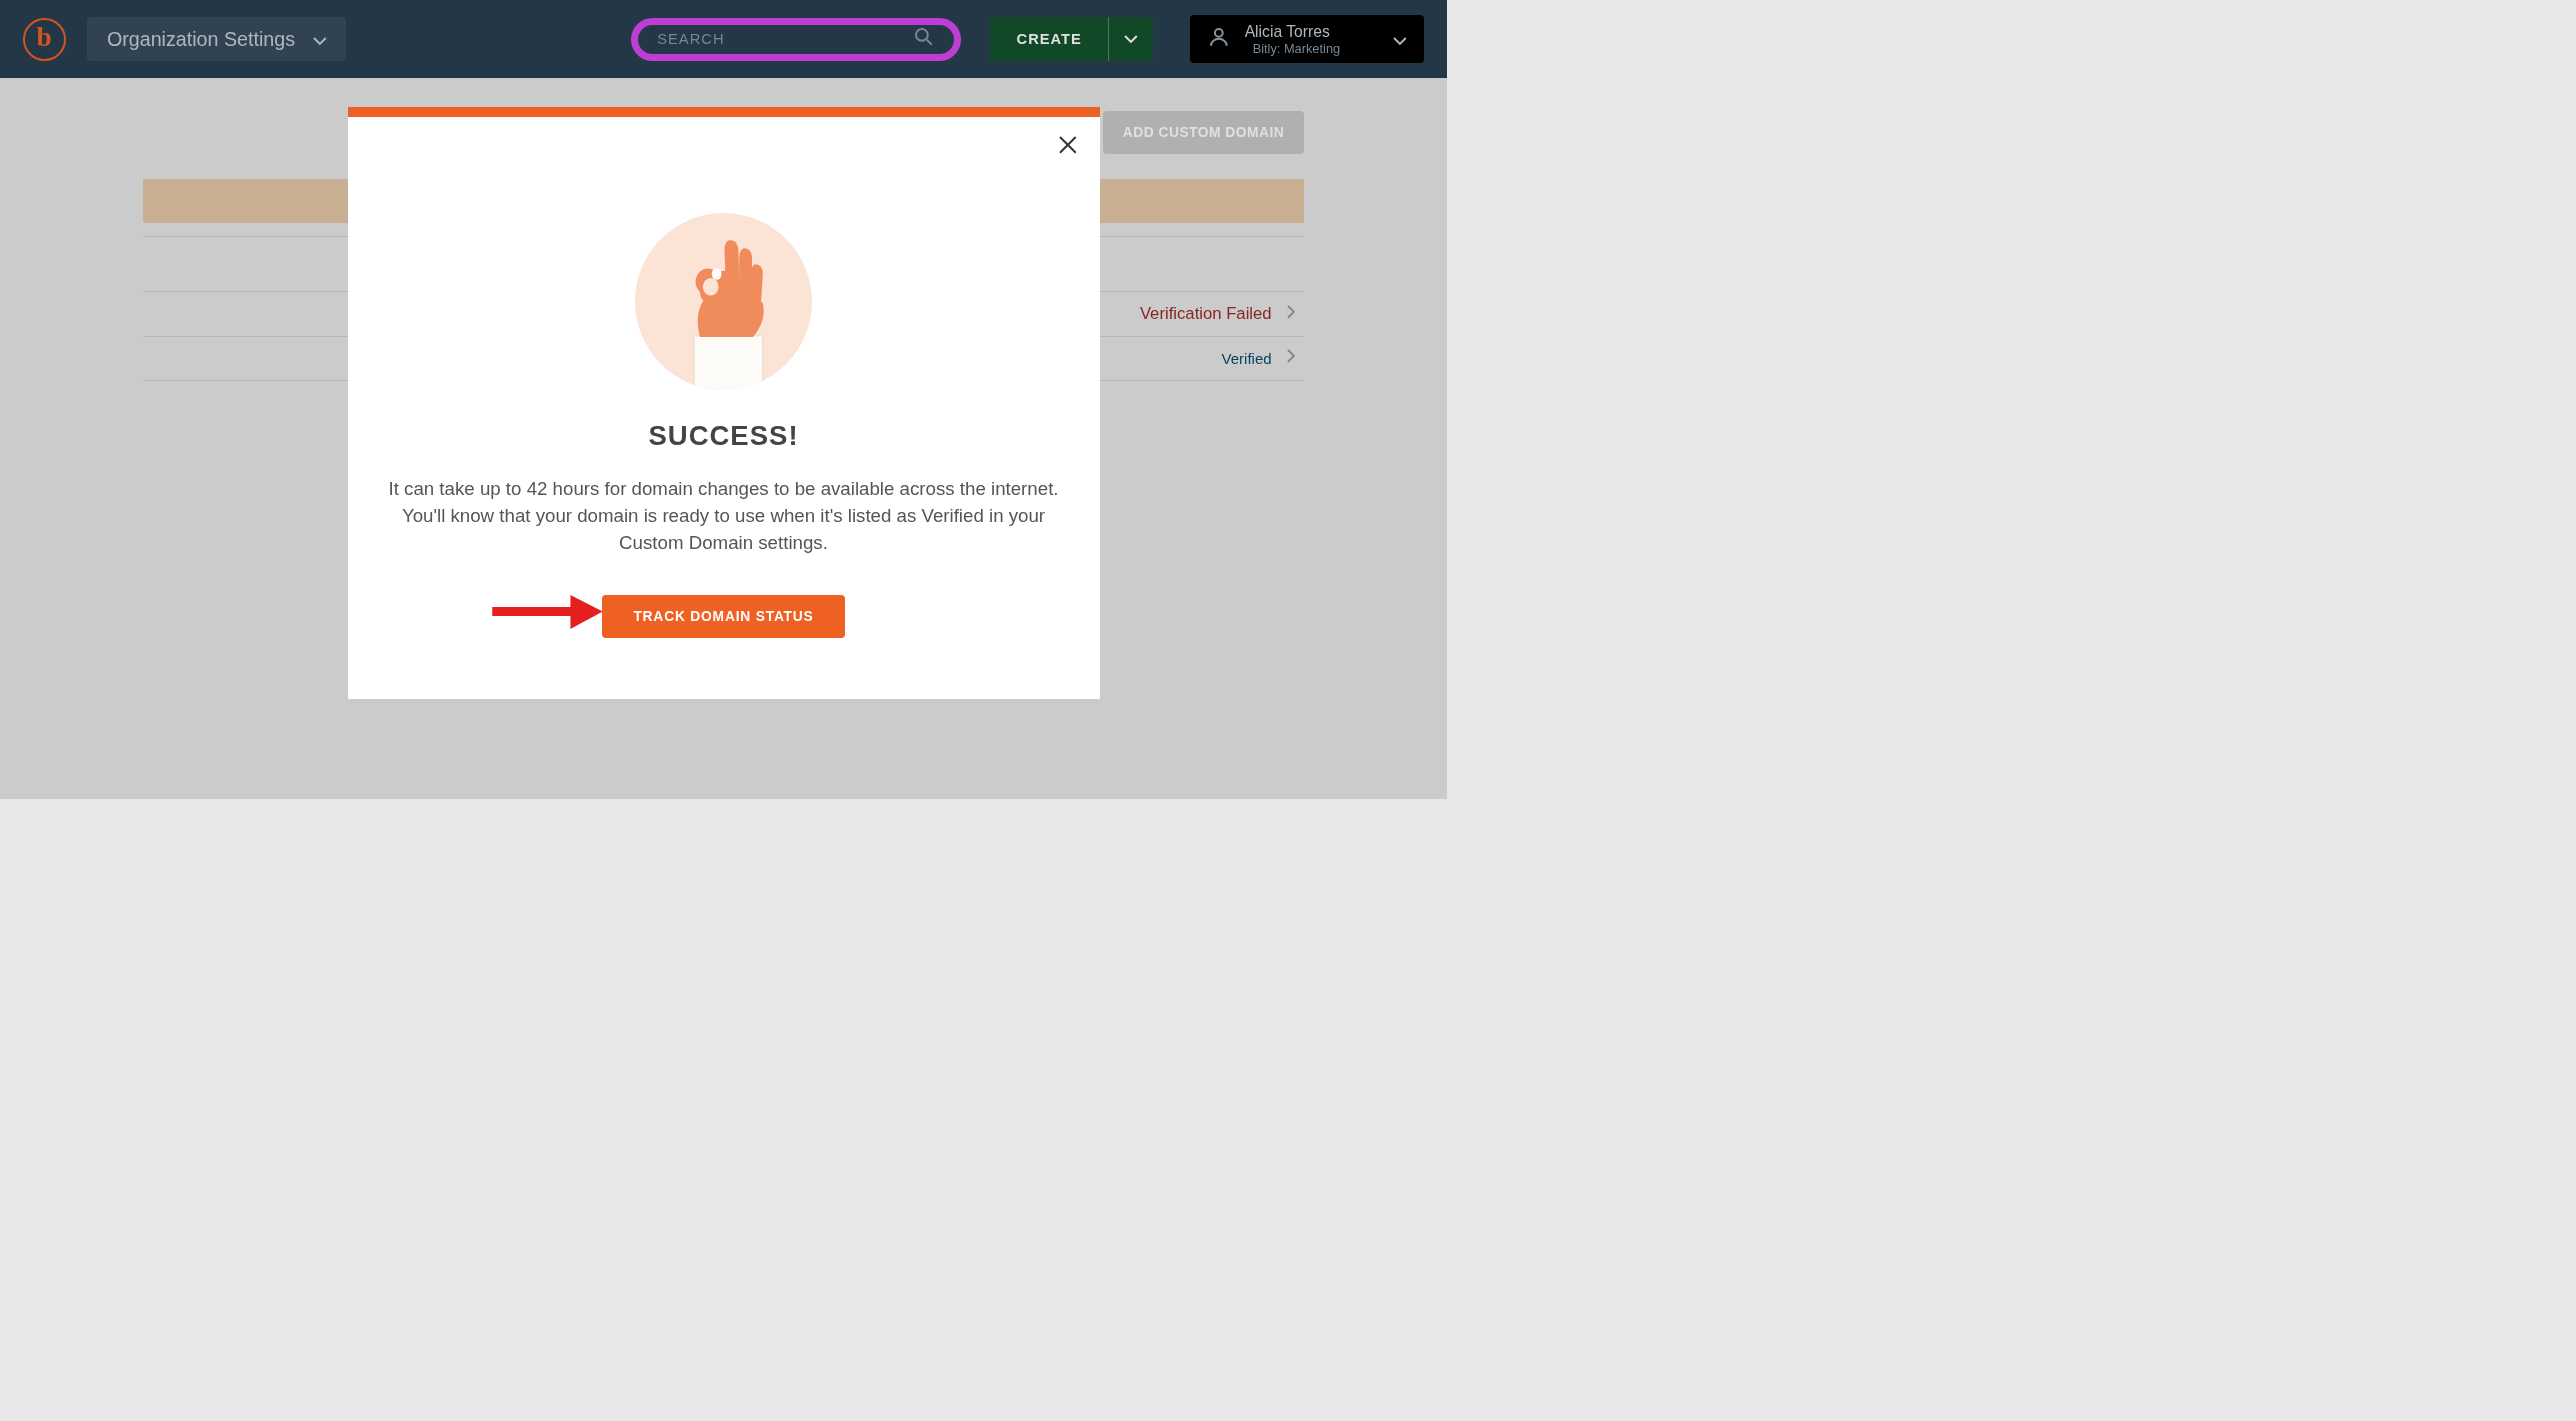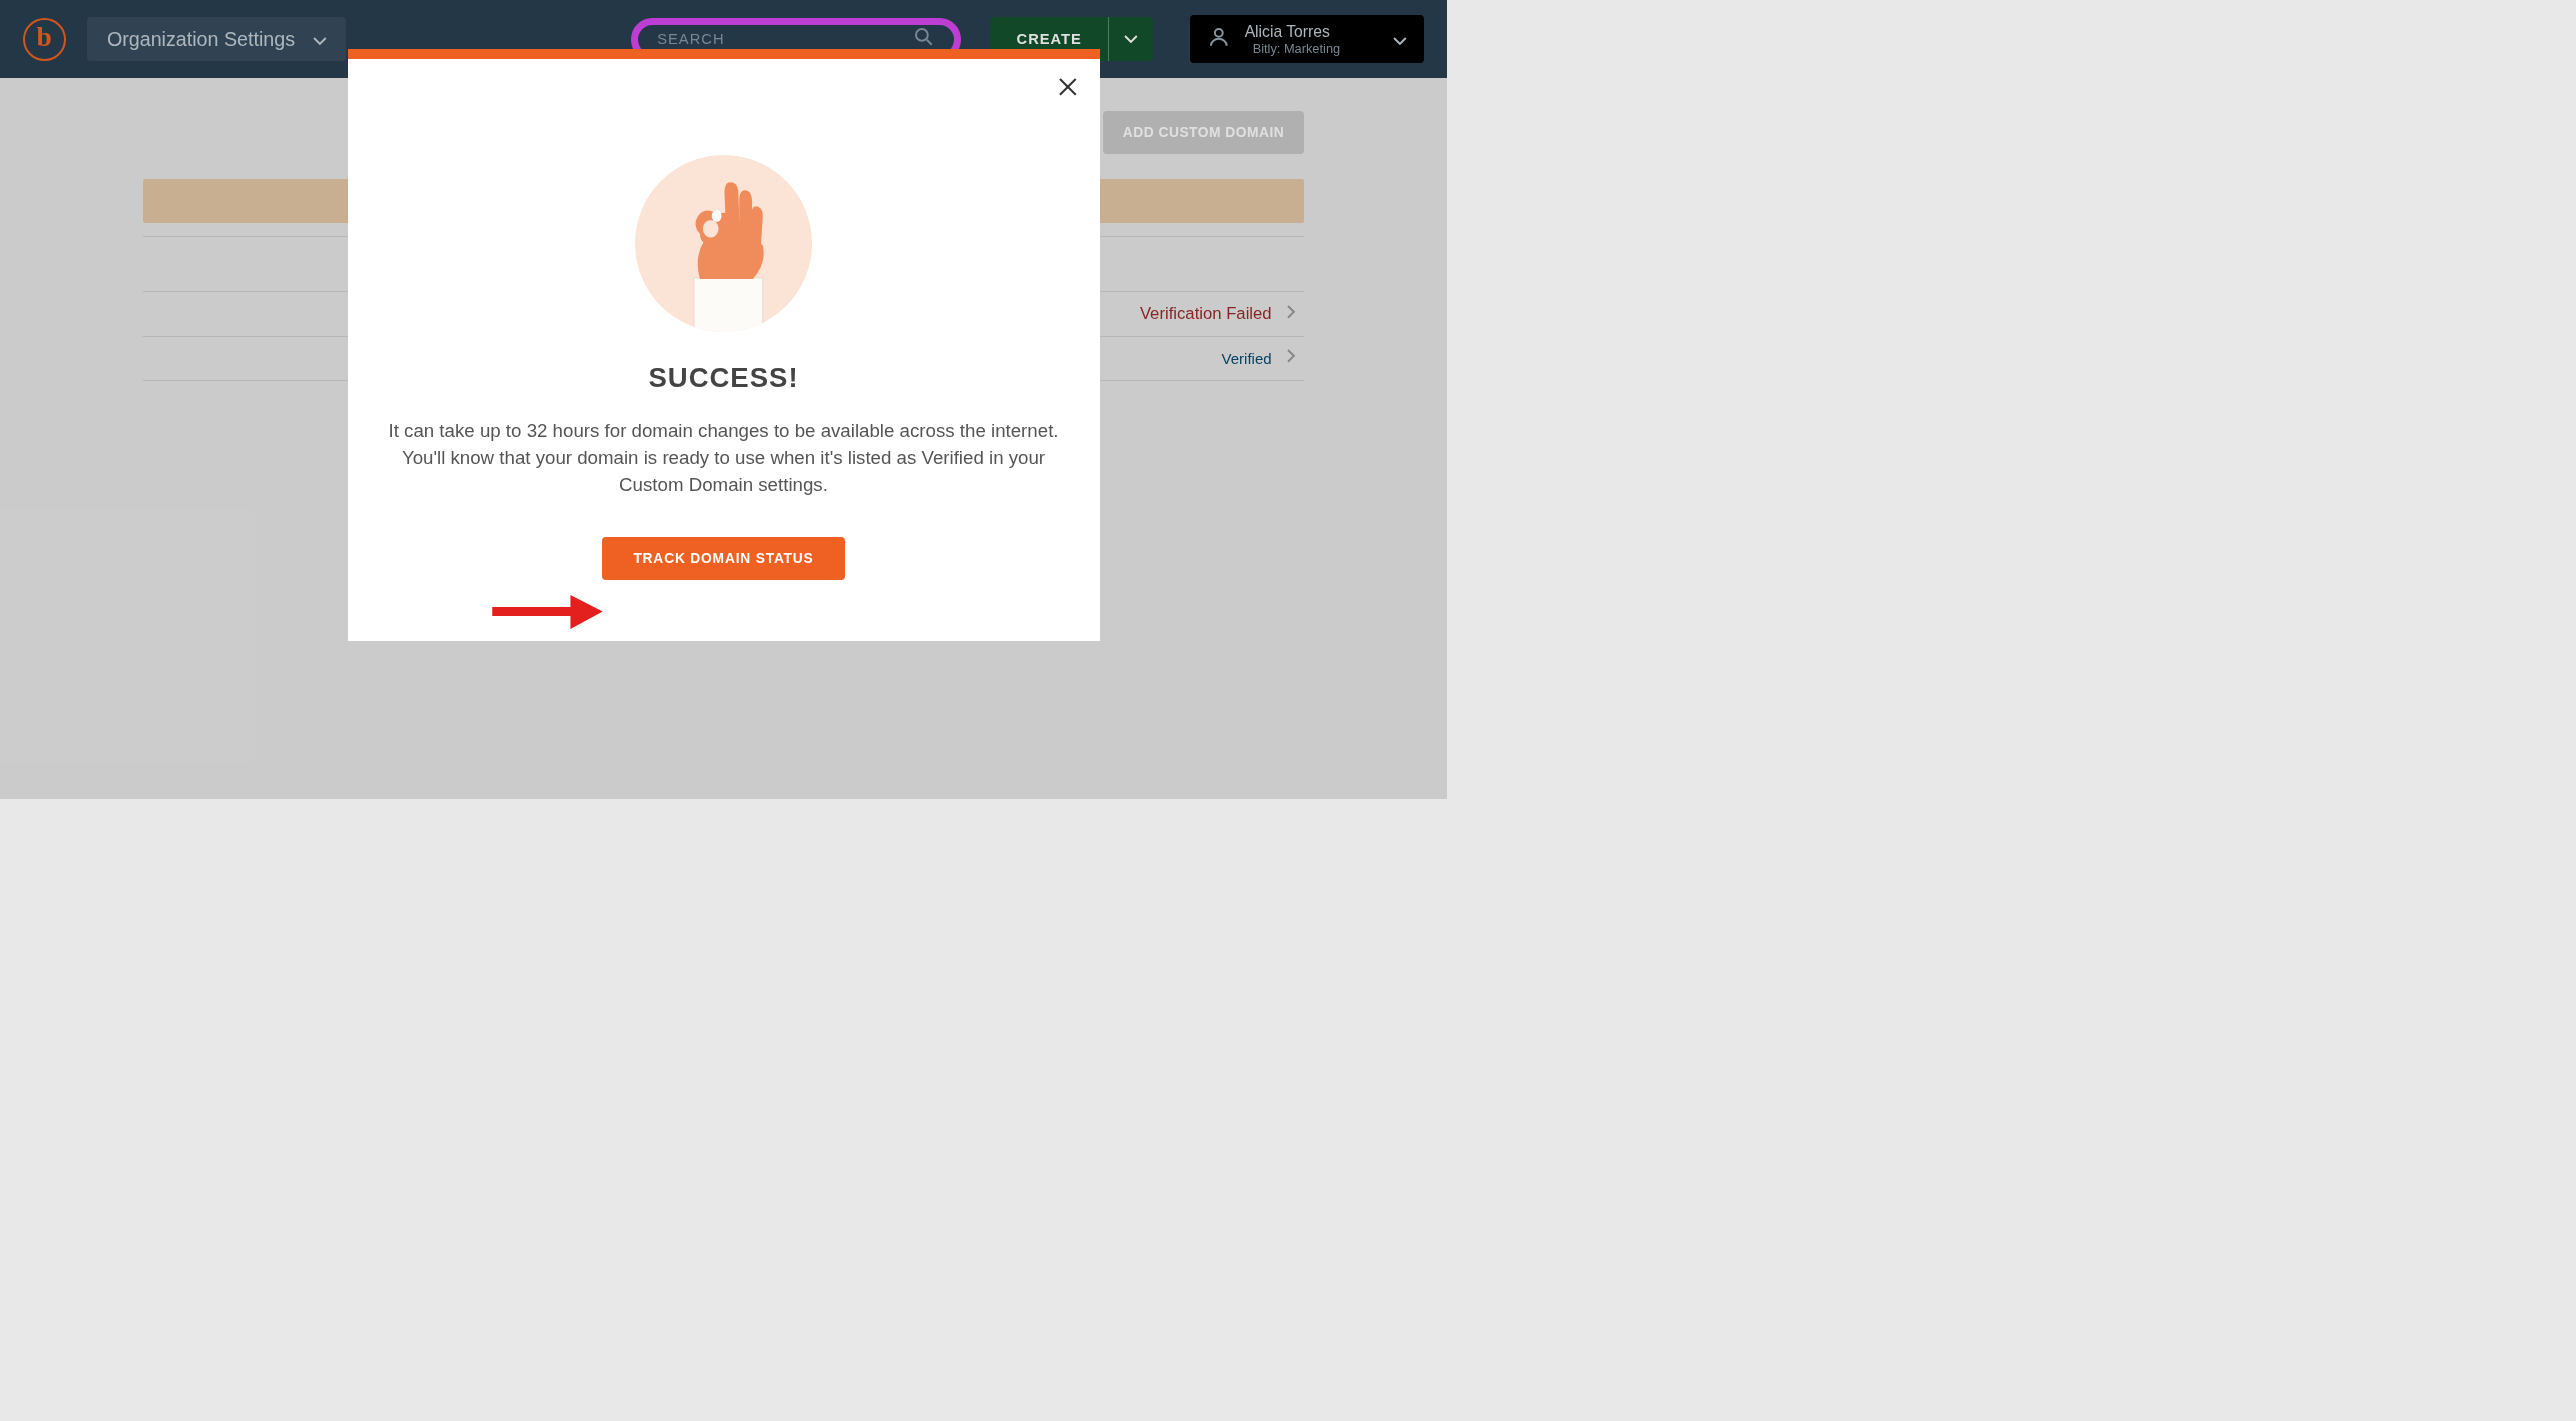--- a/index.html
+++ b/index.html
@@ -37,21 +37,21 @@
     .main-header { display: flex; justify-content: flex-end; margin-bottom: 25.6px; }
     .add-btn { background: #c9c9c9; color: #fff; padding: 13.8px 19.7px; font-size: 13.8px; font-weight: 600; letter-spacing: 0.5px; border-radius: 3.9px; cursor: pointer; }
     .banner { background: #e4c8a7; height: 44px; border-radius: 2px; margin-bottom: 12.8px; }
     .divider { border-top: 1px solid #d0d0d0; }
     .domain-row { display: flex; justify-content: flex-end; align-items: center; padding: 11.8px 7.9px; border-bottom: 1px solid #d0d0d0; gap: 14.7px; cursor: pointer; }
     .status-failed { color: #9b2b2b; font-size: 16.7px; }
     .status-verified { color: #0c4a6e; font-size: 15px; }
     .row-chevron svg { stroke: #999; stroke-width: 2; fill: none; }
     
     
-    .overlay { position: absolute; inset: 0; background: rgba(0,0,0,0.12); display: flex; align-items: flex-start; justify-content: center; padding-top: 49px; }
+    .overlay { position: absolute; inset: 0; background: rgba(0,0,0,0.12); display: flex; align-items: flex-start; justify-content: center; padding-top: 107px; }
     .modal { background: #fff; width: 752px; border-top: 10.8px solid #ee6123; position: relative; padding: 49px 31px 61px; text-align: center; }
     .modal-close { position: absolute; top: 17.7px; right: 21.6px; cursor: pointer; }
     .modal-close svg { stroke: #333; stroke-width: 2; }
     .illus { width: 177px; height: 177px; background: #fbe3d6; border-radius: 50%; margin: 47px auto 29.5px; position: relative; overflow: hidden; }
     .modal-title { font-size: 27.5px; font-weight: 700; color: #444; letter-spacing: 1px; margin-bottom: 23.6px; }
     .modal-text { font-size: 18.7px; color: #555; line-height: 1.45; max-width: 688px; margin: 0 auto 39px; }
     .modal-btn { background: #ee6123; color: #fff; padding: 13.8px 31px; font-size: 13.8px; font-weight: 600; letter-spacing: 0.8px; border-radius: 3.9px; display: inline-block; cursor: pointer; }
     .arrow { position: absolute; left: 487px; top: 590px; pointer-events: none; }
   </style>
 </head>
@@ -160,21 +160,21 @@
 
           <path d="M66 80 Q58 72 64 62 Q72 52 84 60 Q96 68 90 82 Q84 94 72 90 Q66 88 66 80 Z"></path>
         </g>
 
         <ellipse cx="77" cy="75" rx="8" ry="9" fill="#fbe3d6"></ellipse>
 
         <ellipse cx="83" cy="62" rx="5" ry="6" fill="#fdfbf8"></ellipse>
       </svg>
     </div>
     <div class="modal-title">SUCCESS!</div>
-    <div class="modal-text">It can take up to 32 hours for domain changes to be available across the internet. You'll know that your domain is ready to use when it's listed as Verified in your Custom Domain settings.</div>
+    <div class="modal-text">It can take up to 42 hours for domain changes to be available across the internet. You'll know that your domain is ready to use when it's listed as Verified in your Custom Domain settings.</div>
     <div class="modal-btn">TRACK DOMAIN STATUS</div>
   </div>
 </div>
 
 <div class="arrow">
   <svg width="118" height="44" viewBox="0 0 120 45">
     <line x1="5" y1="22" x2="90" y2="22" stroke="#e4201f" stroke-width="9"></line>
     <polygon points="85,5 118,22 85,40" fill="#e4201f"></polygon>
   </svg>
 </div>

